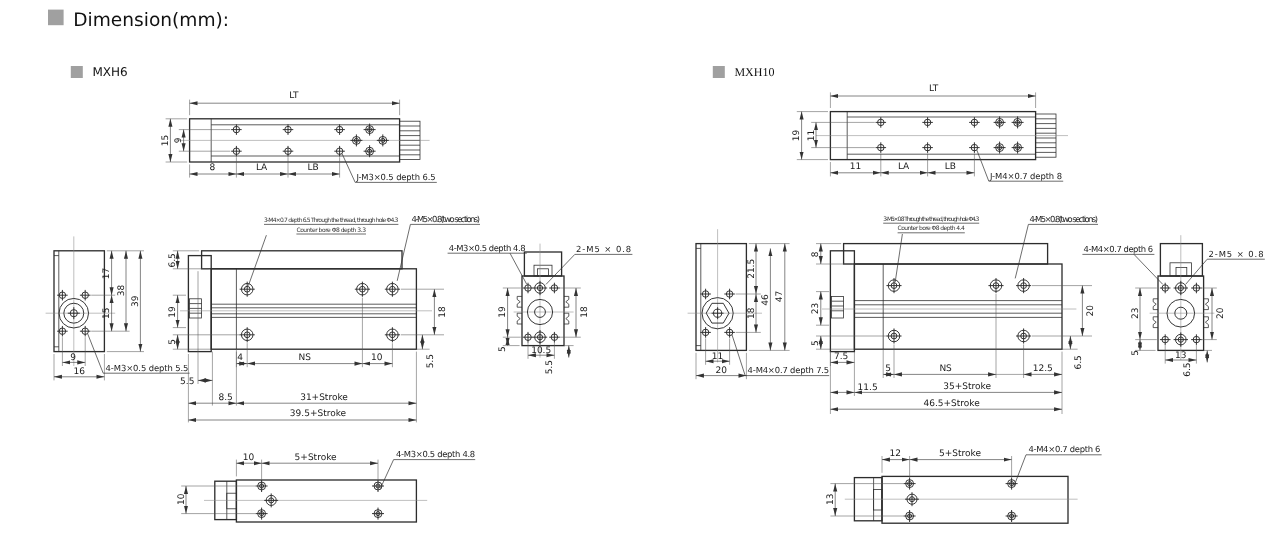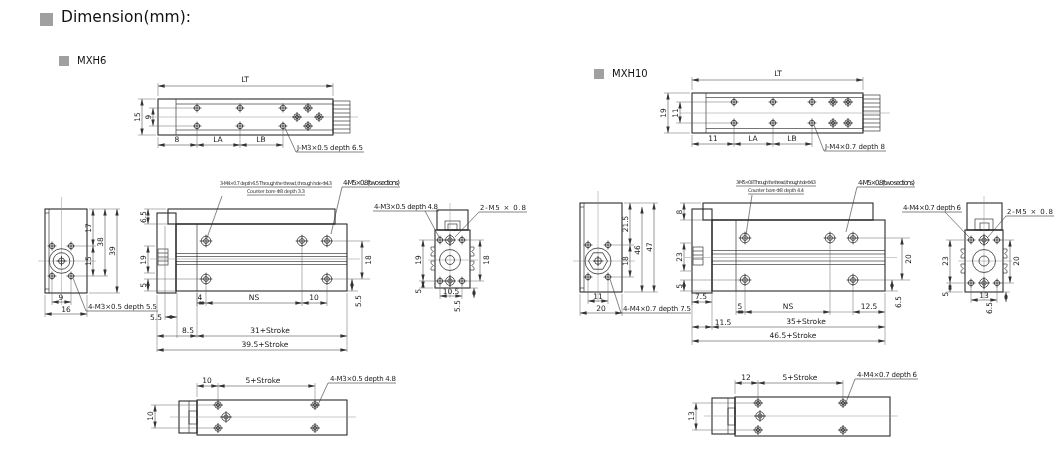--- a/index.html
+++ b/index.html
@@ -1,24 +1,24 @@
 <!DOCTYPE html>
 <html><head>
 <meta charset="utf-8">
 <style>
   html,body{margin:0;padding:0;background:#fff;}
   body{width:1063px;height:449px;position:relative;font-family:"DejaVu Sans",sans-serif;overflow:hidden;}
-  .hdr{position:absolute;display:flex;align-items:flex-end;gap:8px;color:#111;padding-left:24px;}
+  .hdr{position:absolute;display:flex;align-items:flex-start;gap:8px;color:#111;padding-left:24px;}
   .sq{display:inline-block;background:#a0a0a0;}
   #title{left:16px;top:8px;font-size:15.5px;}
   #title .sq{width:13px;height:13px;}
   .sec{font-size:10px;}
   .sec .sq{width:10px;height:10px;}
   #sec6{left:35px;top:55px;}
-  #sec10{left:570px;top:68px;}
+  #sec10{left:570px;top:55px;font-family:Liberation Serif, serif;}
   svg{position:absolute;left:0;top:0;}
   .ol{fill:none;stroke:#2d2d2d;stroke-width:1.1;}
   .o2{fill:none;stroke:#2d2d2d;stroke-width:0.65;}
   .hl{fill:none;stroke:#2d2d2d;stroke-width:0.8;}
   .dm{fill:none;stroke:#444;stroke-width:0.55;}
   .ex{fill:none;stroke:#555;stroke-width:0.45;}
   .cl{fill:none;stroke:#888;stroke-width:0.45;}
   .ld{fill:none;stroke:#333;stroke-width:0.6;}
   text{font-family:"DejaVu Sans",sans-serif;font-size:7.5px;fill:#1a1a1a;}
   .tc{text-anchor:middle;}

